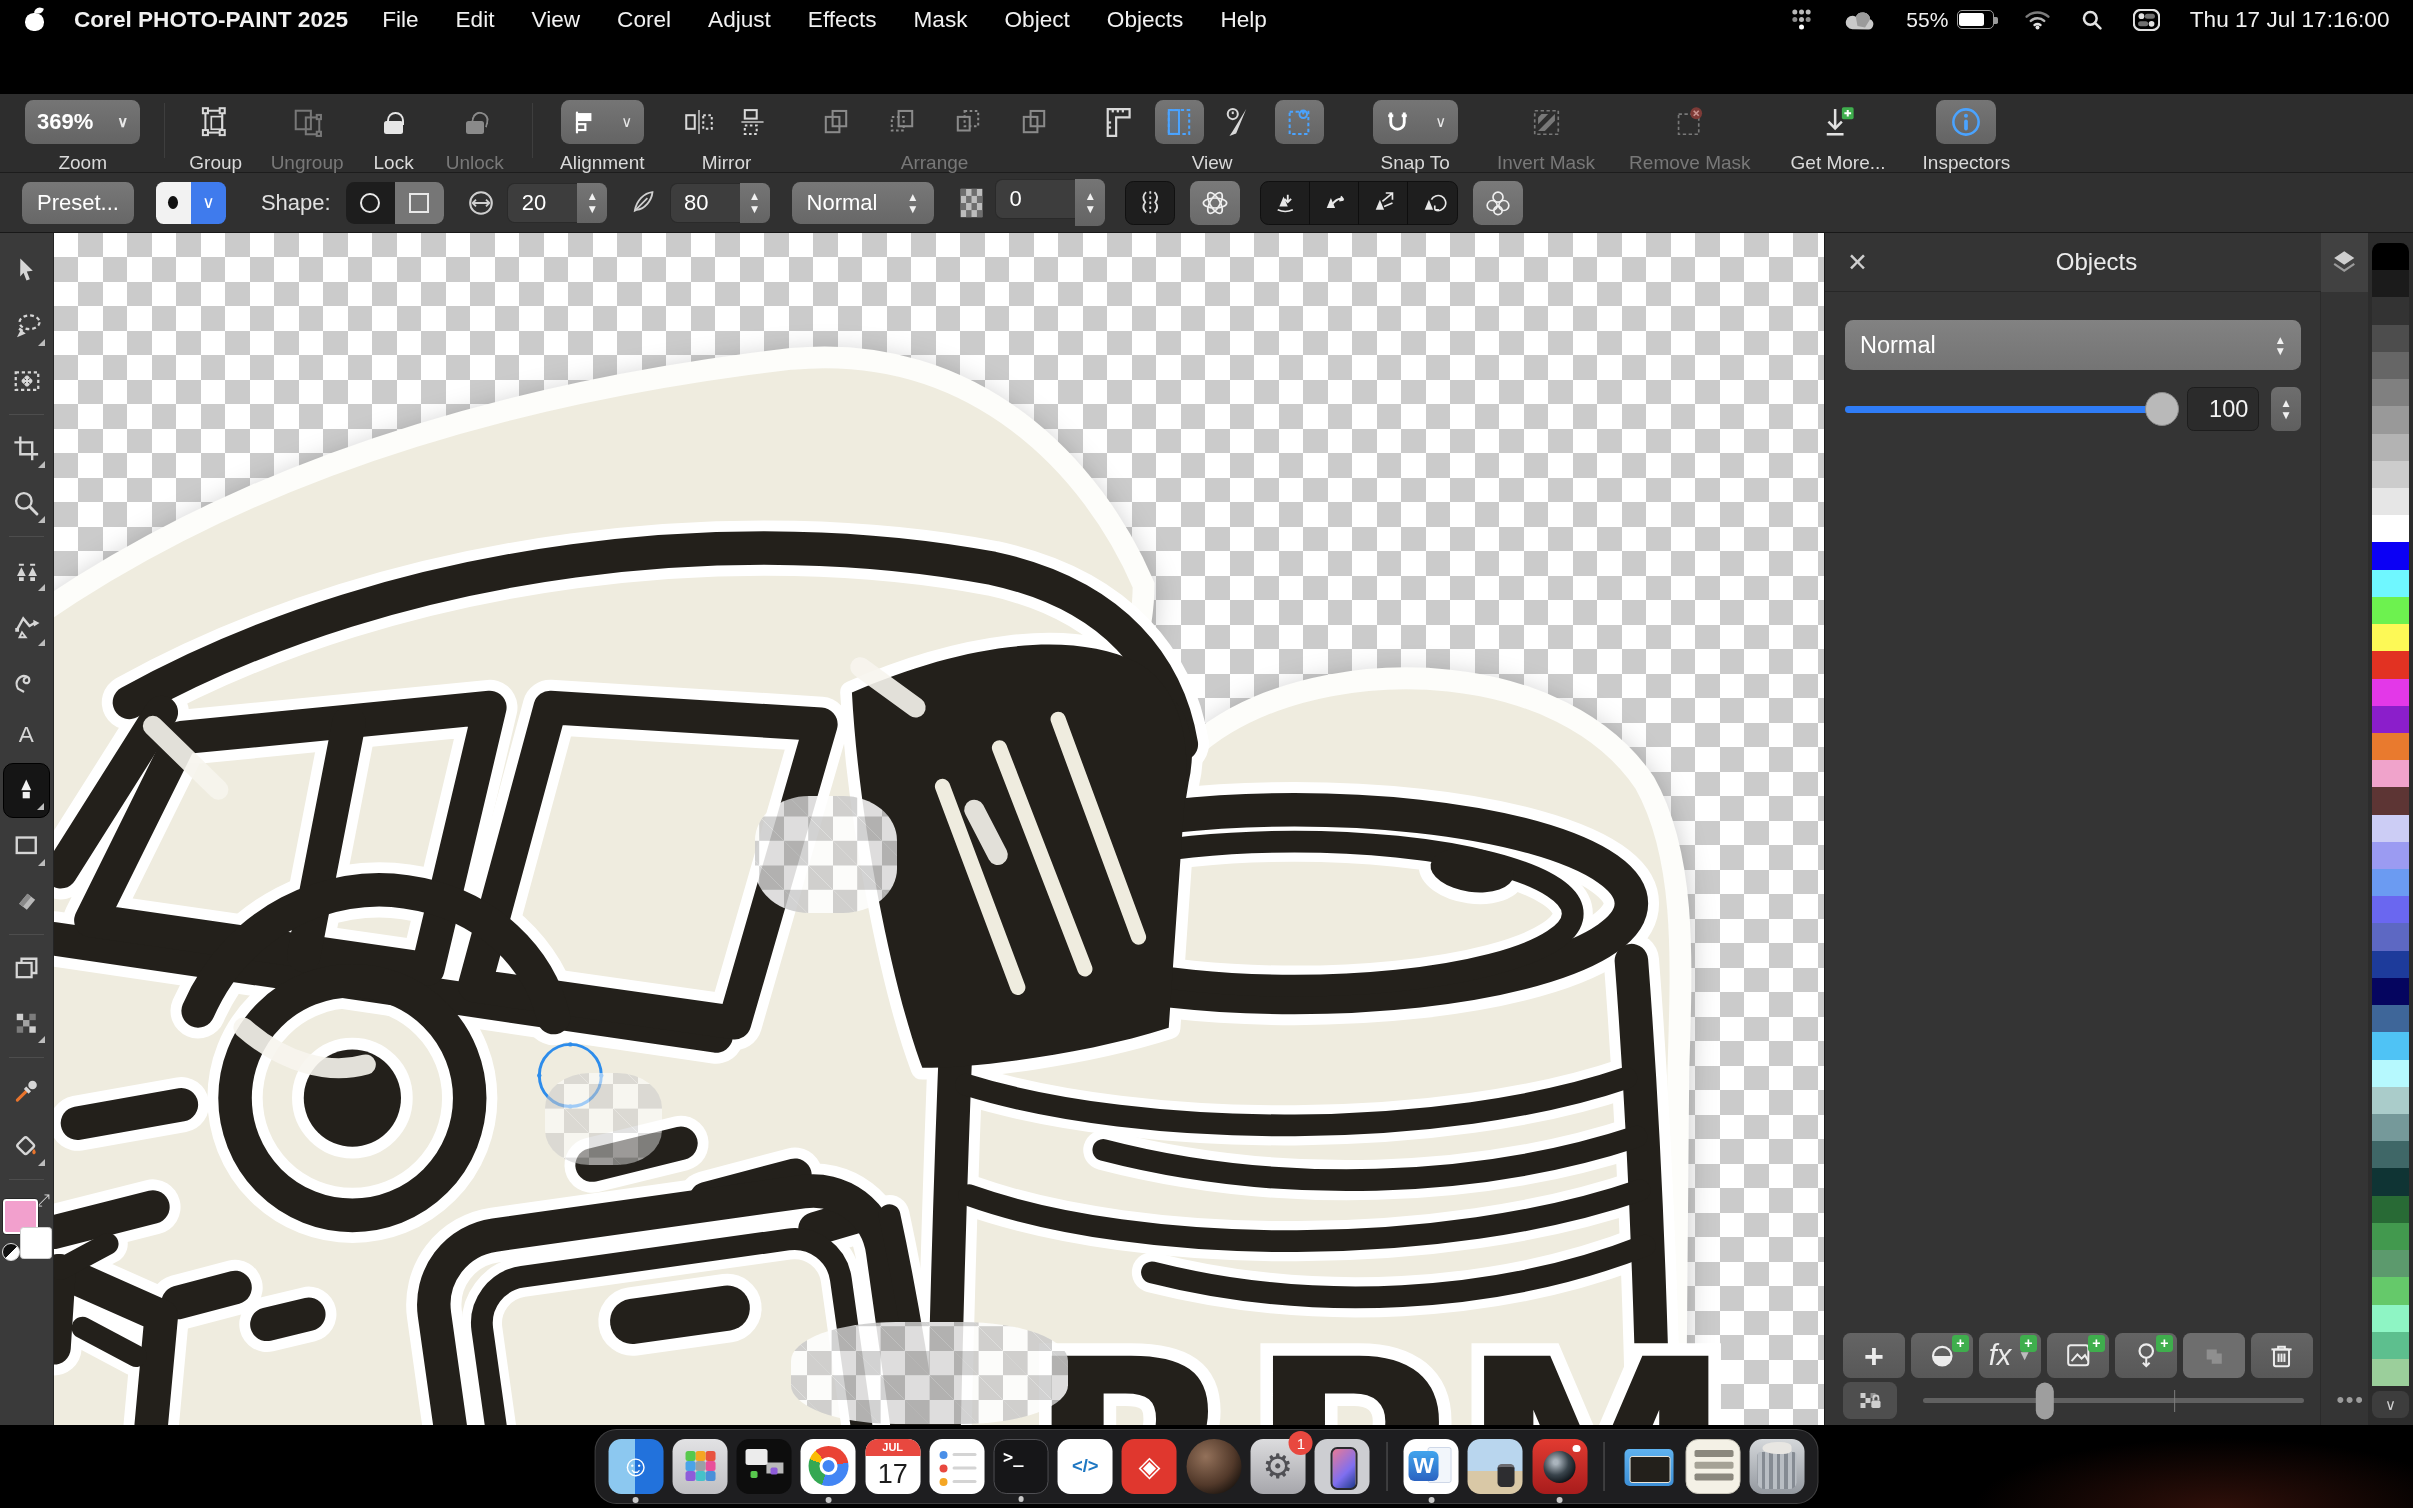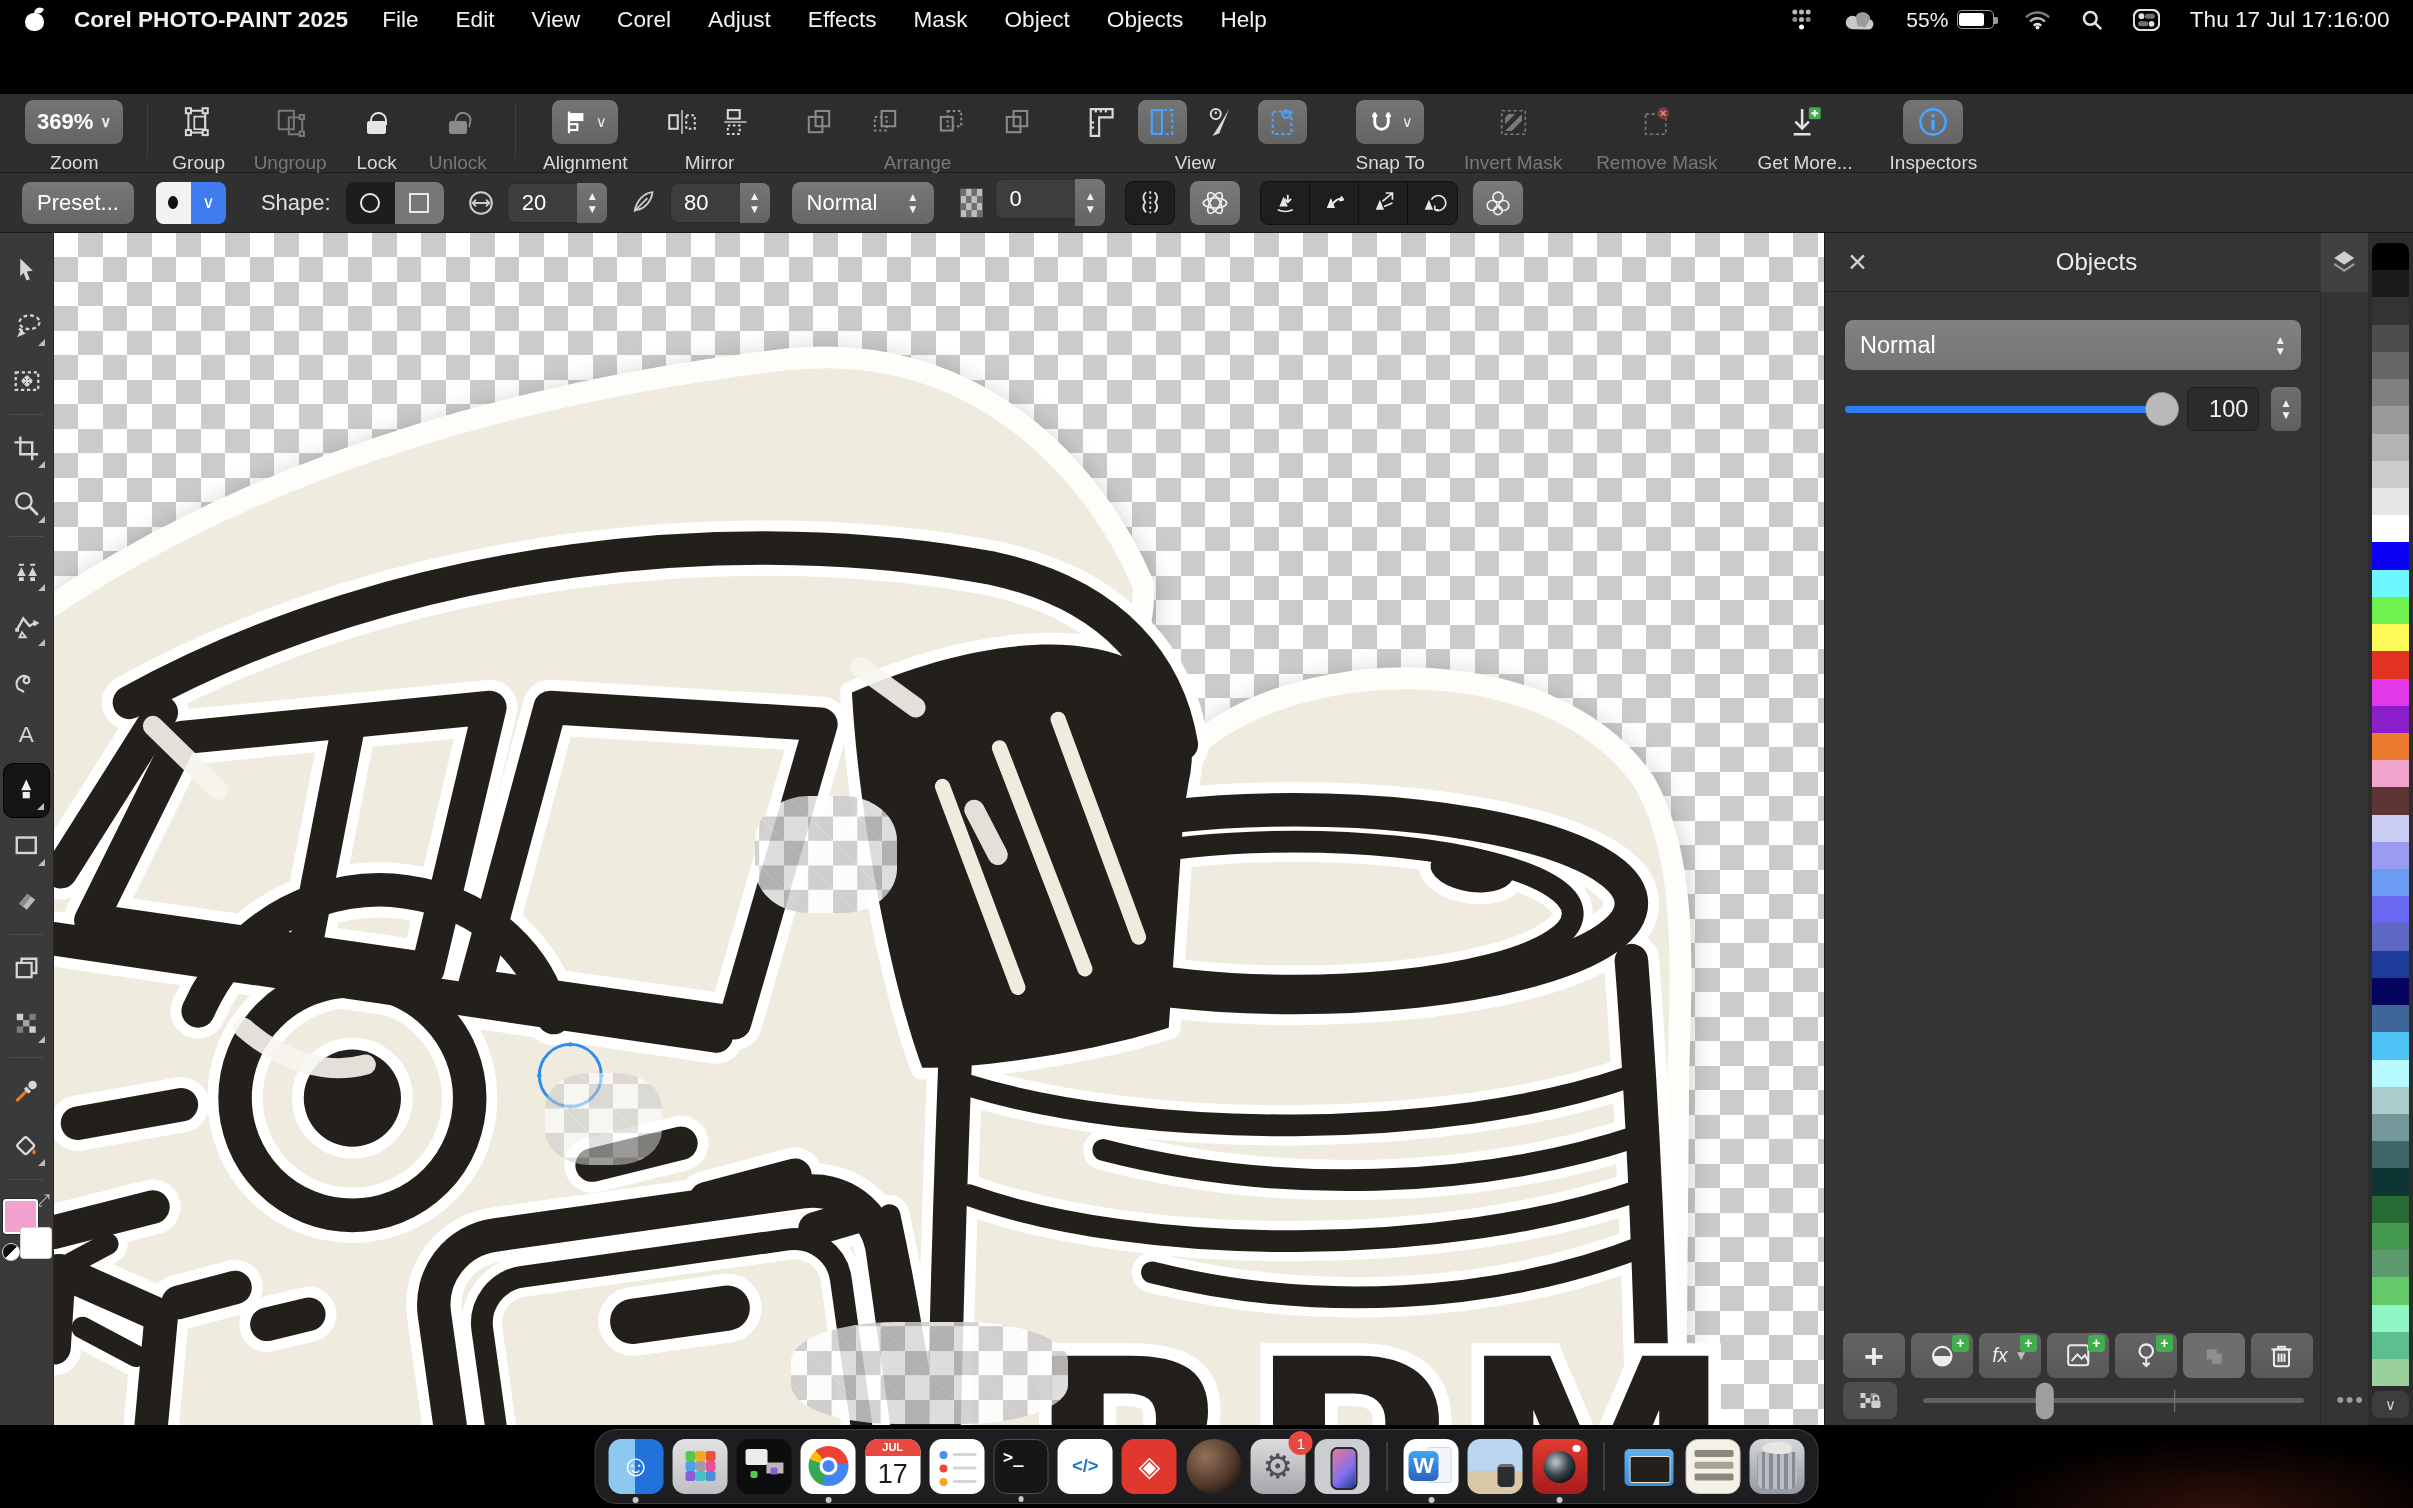--- a/index.html
+++ b/index.html
@@ -32,21 +32,21 @@
 .tb-title{font-size:22.6px;color:#d6d6d6;font-weight:bold}
 .tb-edited{font-size:22.6px;color:#8c8c8c;margin-left:10px}
 
 
 .toolbar{position:absolute;top:94px;left:0;right:0;height:79px;background:#2d2d2d;border-bottom:0.8px solid #1c1c1c;display:flex;align-items:flex-start;padding:5.9px 22px 0}
 .tbi{display:flex;flex-direction:column;align-items:center;gap:6.7px;flex:0 0 auto}
 .tbi .ics{height:45px;display:flex;align-items:center;gap:22px}
 .tbi .lab{font-size:19px;color:#d9d9d9;white-space:nowrap}
 .tbi.dim .lab{color:#787878}
 .vsep{width:0.8px;height:55px;background:#3e3e3e;margin:3.4px 0 0;flex:0 0 auto}
-.gbtn{background:linear-gradient(#757575,#646464);border-radius:8.4px;display:flex;align-items:center;justify-content:center;gap:7px;padding:0 11.7px;height:44px;color:#fff}
+.gbtn{background:linear-gradient(#757575,#646464);border-radius:8.4px;display:flex;align-items:center;justify-content:center;gap:24px;padding:0 11.7px;height:44px;color:#fff}
 .zoom-btn{font-size:22px;font-weight:bold}
 .chev{font-size:15px;color:#e8e8e8}
 svg.ti{display:block}
 
 
 .propbar{position:absolute;top:173px;left:0;right:0;height:60px;background:#303030;border-bottom:0.8px solid #181818;display:flex;align-items:center;padding:0 22px;font-size:22px;color:#e0e0e0}
 .pb-btn{background:linear-gradient(#787878,#676767);border-radius:8.4px;height:42px;display:flex;align-items:center;padding:0 15px;color:#fff}
 .nib-combo{display:flex;margin-left:22px;border-radius:7.5px;overflow:hidden}
 .nib-prev{width:35px;height:42px;background:#f2f2f2;display:flex;align-items:center;justify-content:center}
 .nib-prev i{width:10px;height:13.4px;background:#111;border-radius:50%}
@@ -901,21 +901,21 @@
     <div class="p-bottom">
       <span class="pb-cell" style="font-size:34px;font-weight:bold;line-height:0">+</span>
       <span class="pb-cell">
         <svg class="ti" width="28.5" height="28.5" viewBox="0 0 34 34">
             <circle cx="17" cy="18" r="11" fill="none" stroke="#ececec" stroke-width="2.6"></circle>
             <path d="M6 18 a11 11 0 0 0 22 0 Z" fill="#ececec"></path>
           </svg>
         <span class="gplus">+</span>
       </span>
       <span class="pb-cell" style="gap:6.7px">
-        <span style="font-style:italic;font-size:20px">fx</span>
+        <span style="font-style:italic;font-size:29px">fx</span>
           <span style="font-size:13.4px;color:#bdbdbd">▼</span>
         <span class="gplus">+</span>
       </span>
       <span class="pb-cell">
         <svg class="ti" width="28.5" height="28.5" viewBox="0 0 34 34">
             <g fill="none" stroke="#ececec" stroke-width="2.4">
               <rect x="5" y="5" width="24" height="24" rx="3"></rect>
               <path d="M9 24 l7-8 l5 5 l4-4 l4 7"></path>
             </g>
           </svg>

